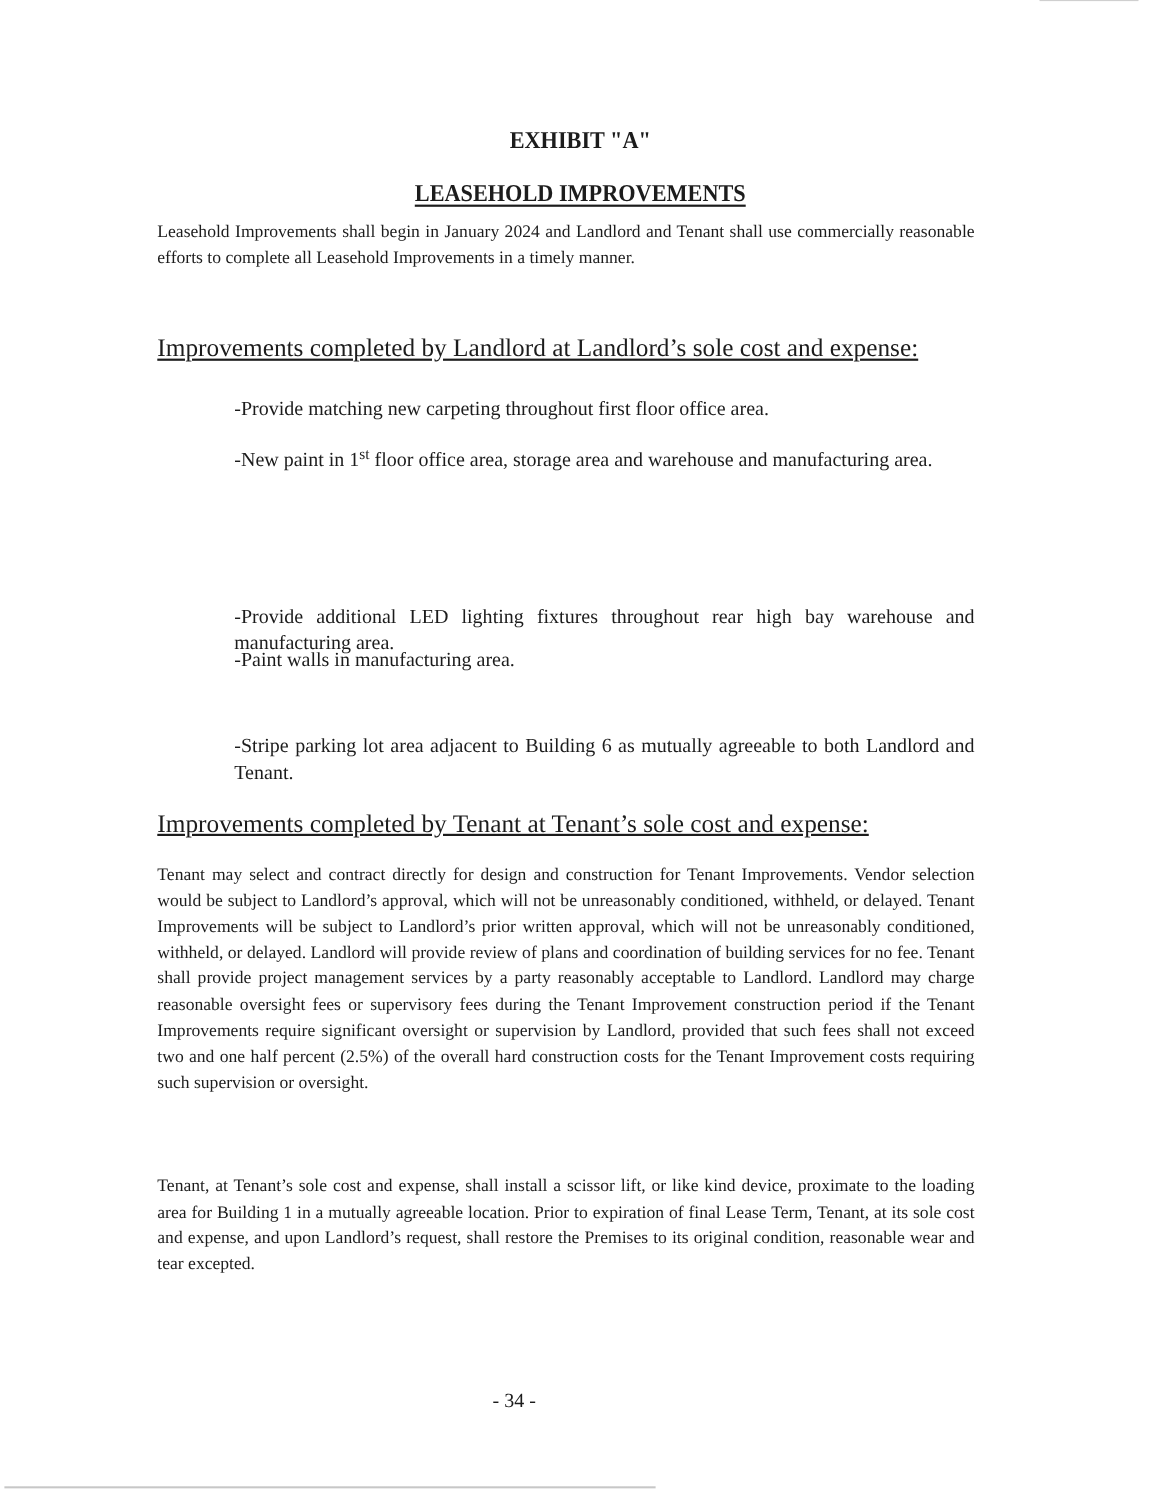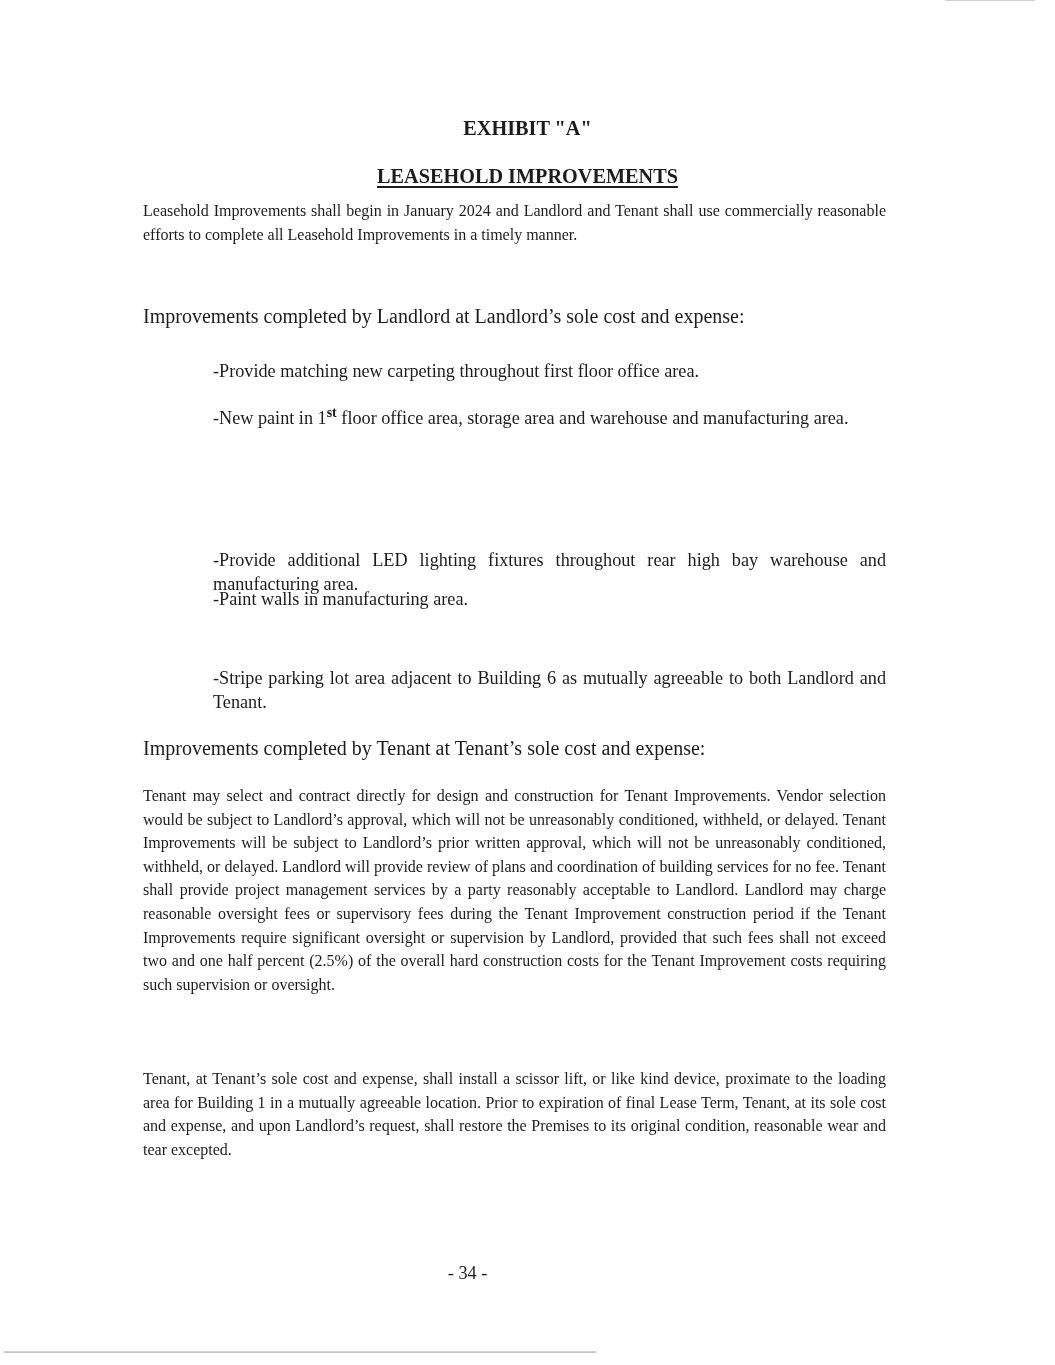--- a/index.html
+++ b/index.html
@@ -24,33 +24,33 @@
     }
     .title-1 { top: 115px; }
     .title-2 { top: 163px; text-decoration: underline; text-decoration-thickness: 2px; text-underline-offset: 3px; }
     .para {
       position: absolute; left: 143px; width: 743px;
       font-size: 16px; line-height: 23.6px; text-align: justify;
       text-align-last: left;
     }
     .heading {
       position: absolute; left: 143px;
-      font-size: 20px; line-height: 23.6px;
-      text-underline-offset: 2px;
+      font-size: 23px; line-height: 23.6px;
+      text-decoration: underline; text-underline-offset: 2px;
     }
     .item {
       position: absolute; left: 213px; width: 673px;
       font-size: 18.2px; line-height: 23.6px; text-align: justify;
       text-align-last: left;
     }
     .page-number {
       position: absolute; top: 1263px; left: 0; width: 935px; text-align: center;
       font-size: 18.2px;
     }
-    sup { font-size: 14px; vertical-align: 7px; line-height: 0; font-weight: bold; }
+    sup { font-size: 14px; vertical-align: 7px; line-height: 0; }
   </style>
 </head>
 <body>
 
 <div class="page">
   <div class="scan-line-top"></div>
 
   <div class="title title-1">EXHIBIT "A"</div>
   <div class="title title-2">LEASEHOLD IMPROVEMENTS</div>
 

